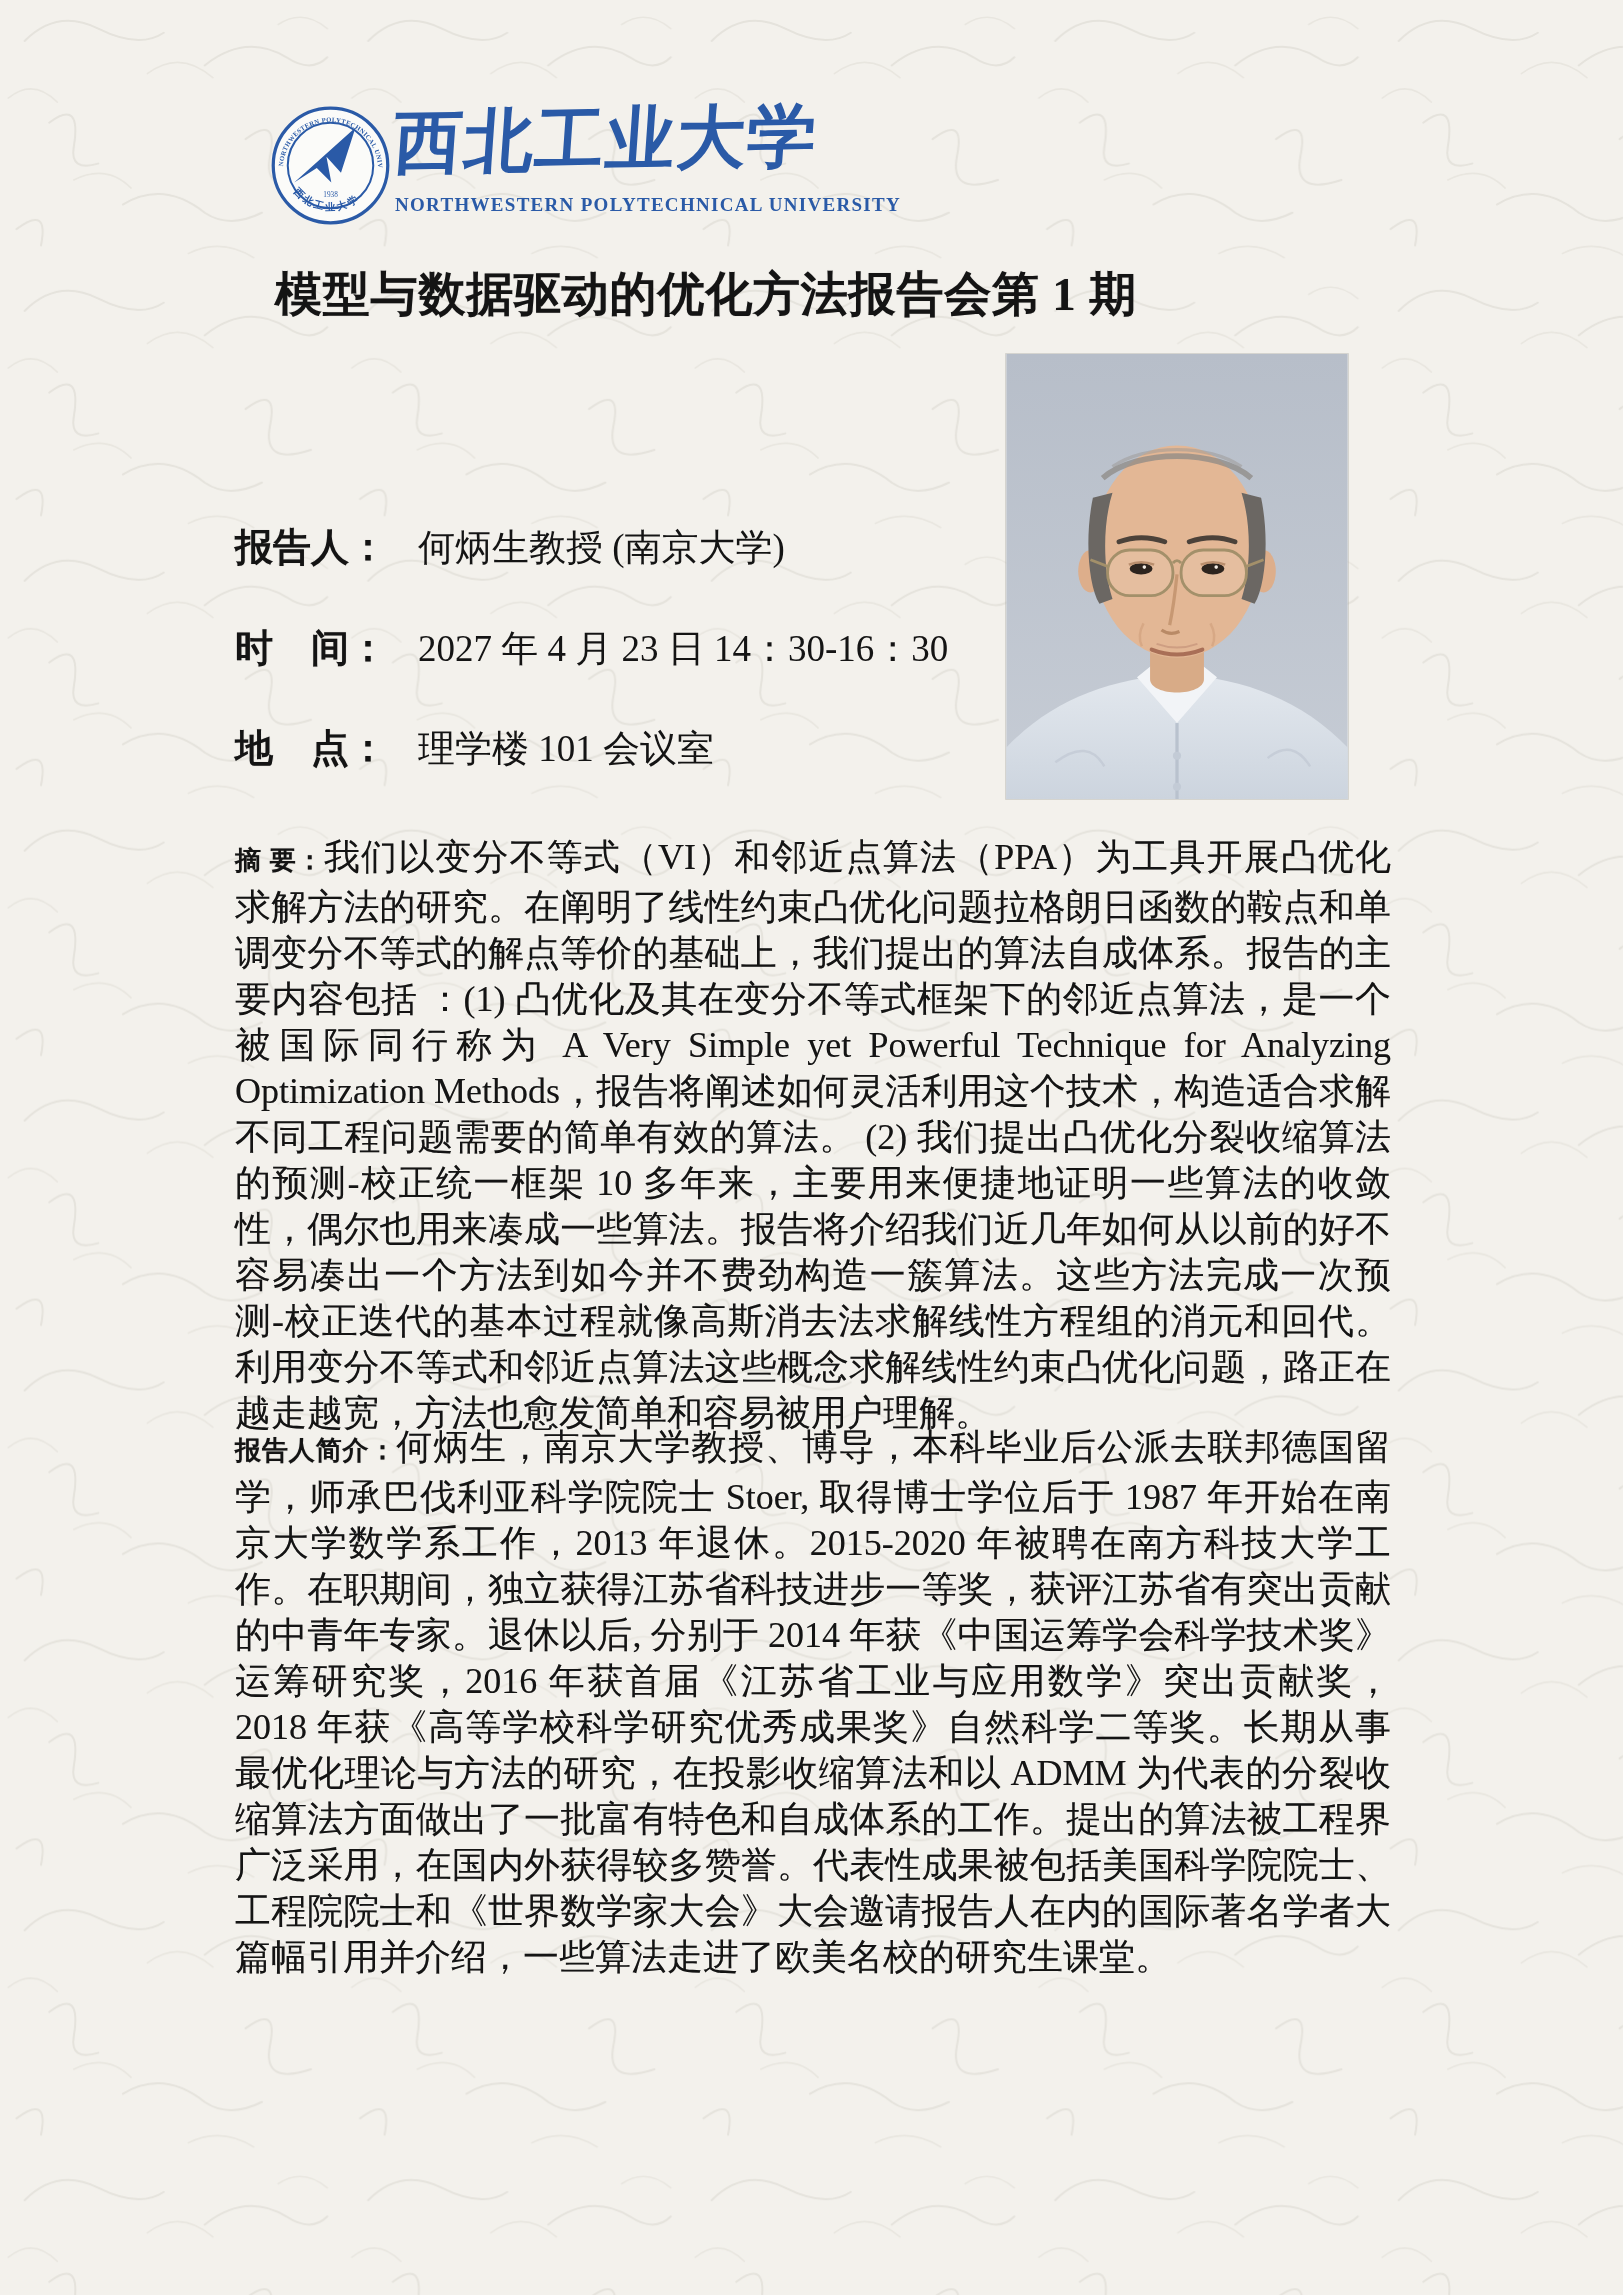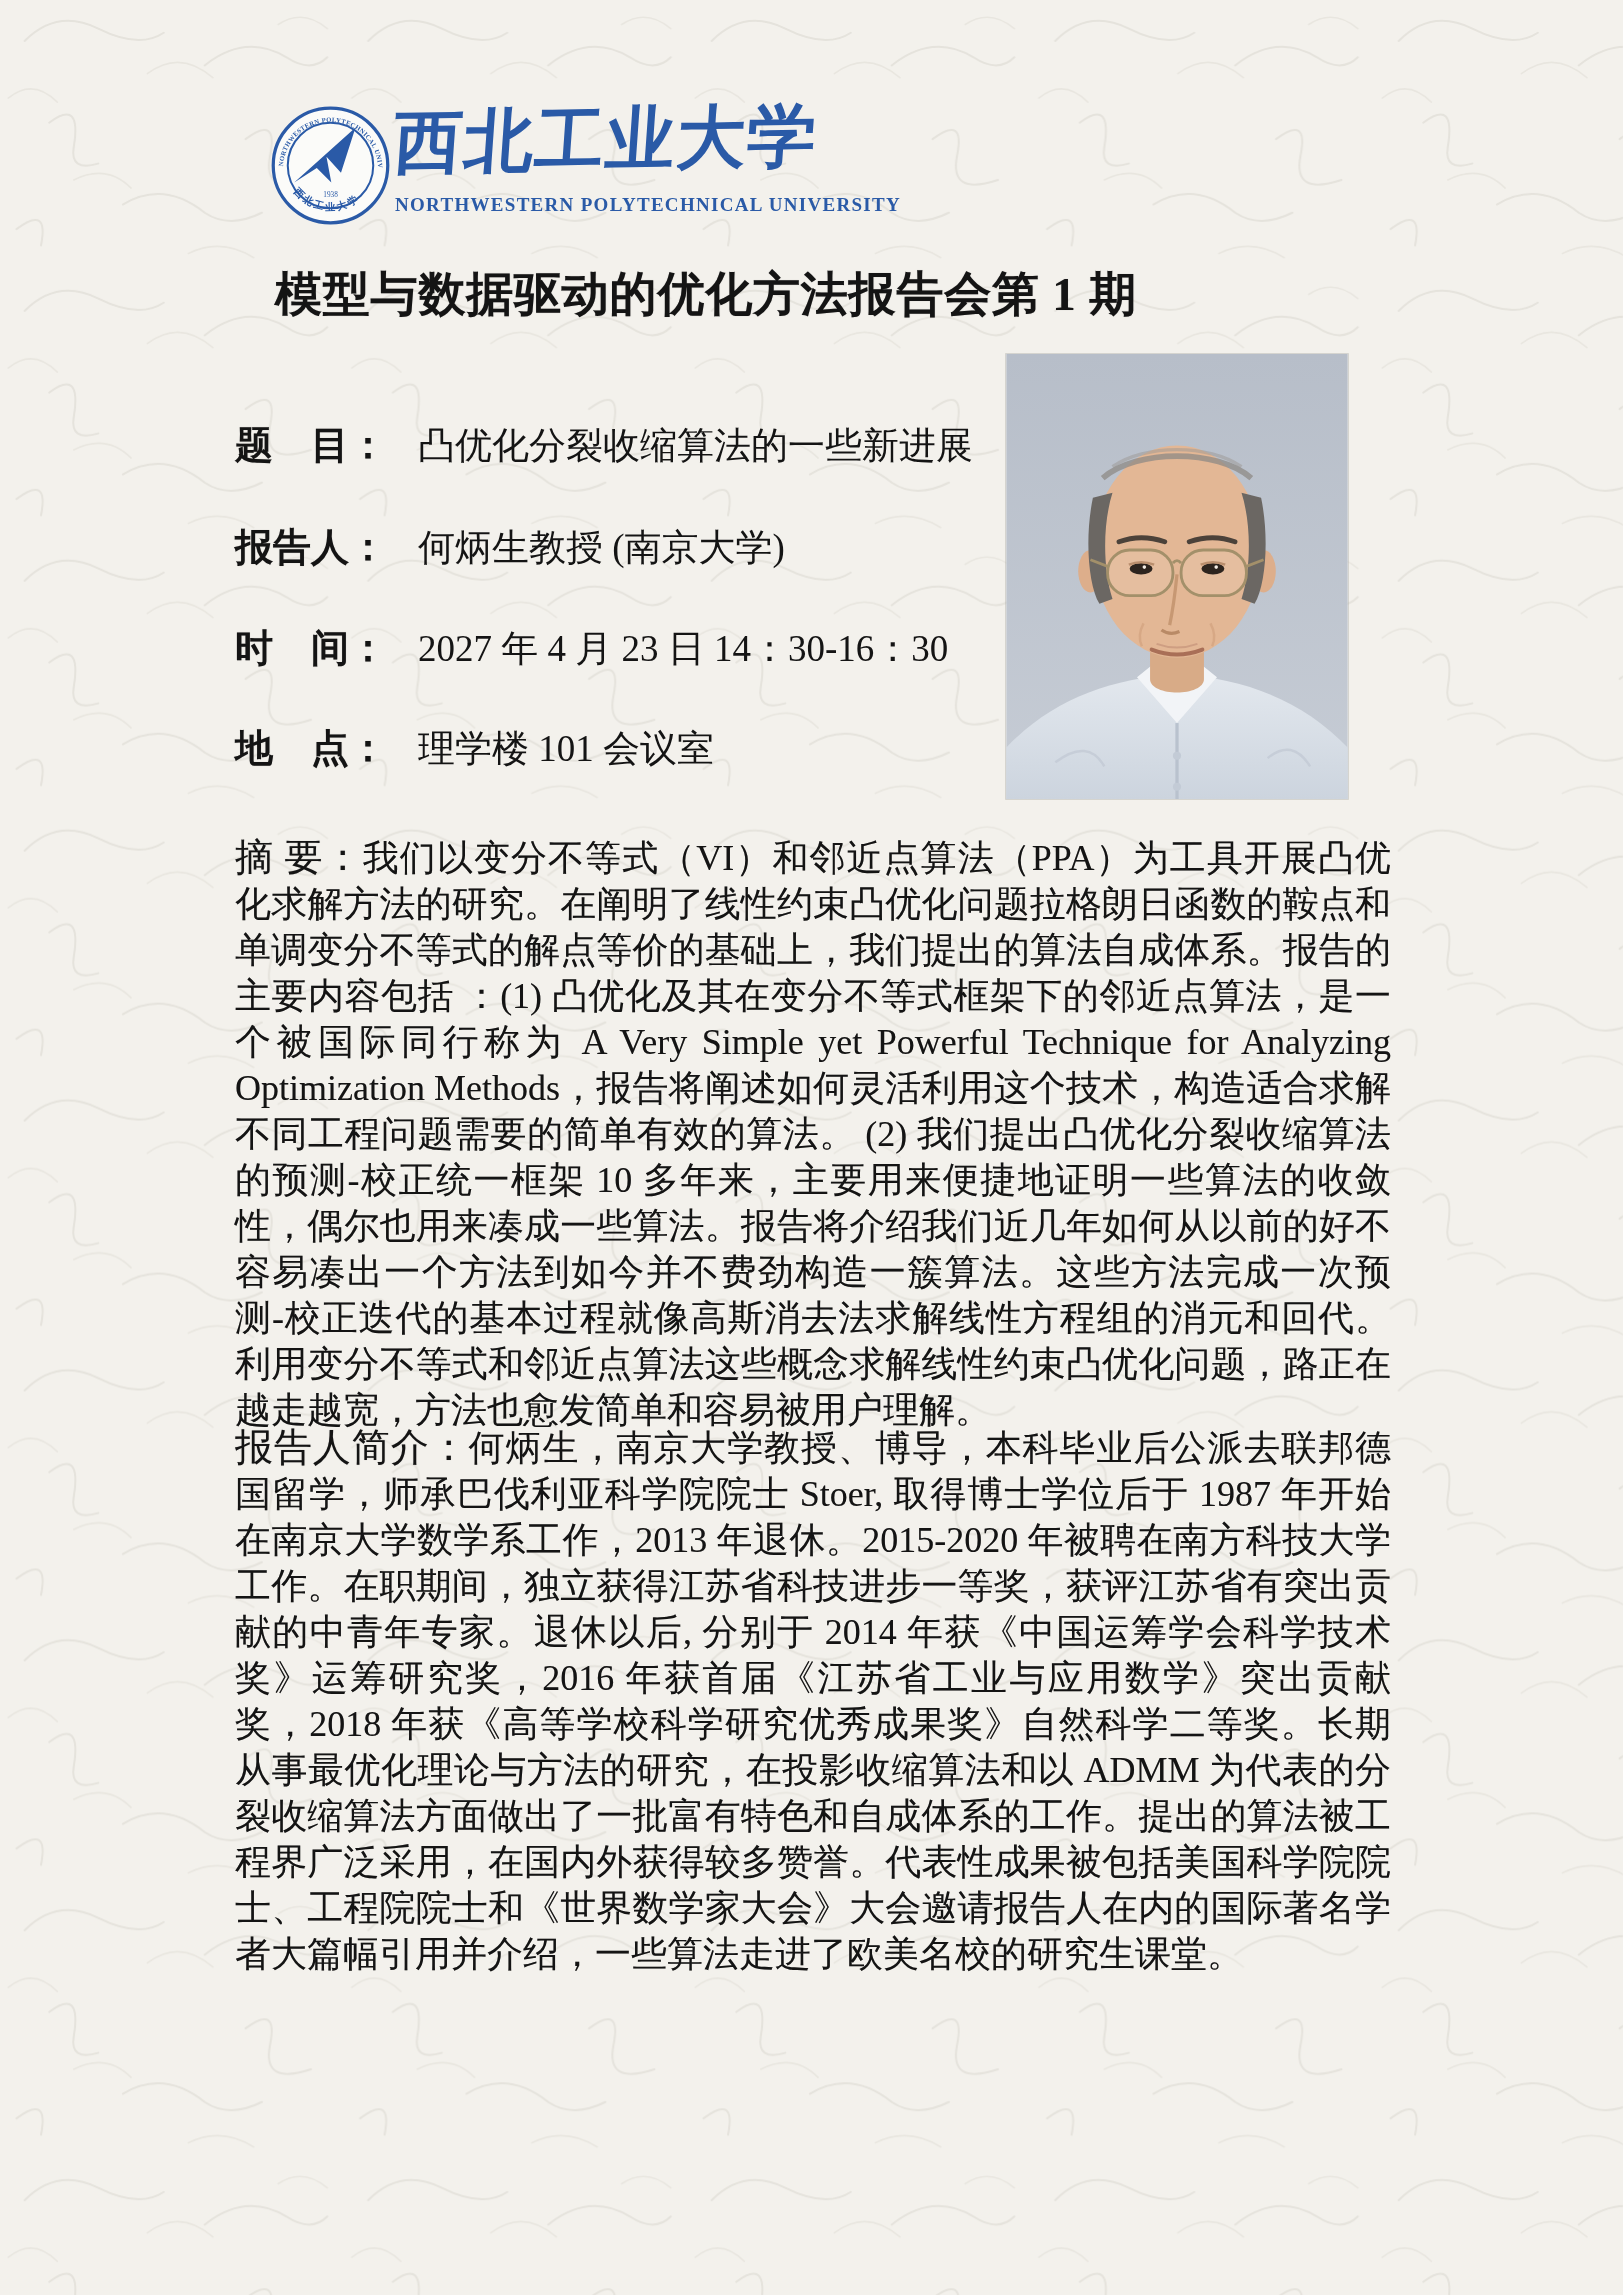--- a/index.html
+++ b/index.html
@@ -49,21 +49,21 @@
     box-shadow:0 0 0 0.8px rgba(180,180,175,.6);}
   .photo svg{display:block;width:100%;height:100%;}
 
   
   .para{
     left:235px;width:1156px;
     font-size:36px;line-height:46px;
     text-align:justify;
     text-shadow:0 0 0.4px rgba(0,0,0,.3);
   }
-  .para .plabel{font-weight:normal;font-size:38px;text-shadow:0 0 0.8px rgba(0,0,0,.4);}
+  .para .plabel{font-weight:bold;font-size:26px;text-shadow:0 0 0.8px rgba(0,0,0,.4);}
   .abstract{top:834px;}
   .bio{top:1424px;}
 </style>
 </head>
 <body>
 
 <div class="page">
 
   <svg class="texture" width="1623" height="2295" xmlns="http://www.w3.org/2000/svg" viewBox="0 0 1984 2806">
     <defs>
@@ -105,23 +105,20 @@
       <text font-size="12.5" font-weight="bold" fill="#2a5aa7" letter-spacing="3" font-family="Liberation Serif, DejaVu Serif, serif">
         <textPath href="#arcBot" startOffset="8%">西北工业大学</textPath>
       </text>
     </svg>
     <div class="uni-zh">西北工业大学</div>
     <div class="uni-en">NORTHWESTERN POLYTECHNICAL UNIVERSITY</div>
   </div>
 
   <div class="layer page-title">模型与数据驱动的优化方法报告会第 1 期</div>
 
-  <div class="layer info-row row-0">
-    <span class="lab">题　目：</span><span>凸优化分裂收缩算法的一些新进展</span>
-  </div>
   <div class="layer info-row row-1">
     <span class="lab">报告人：</span><span>何炳生教授 (南京大学)</span>
   </div>
   <div class="layer info-row row-2">
     <span class="lab">时　间：</span><span>2027 年 4 月 23 日 14：30-16：30</span>
   </div>
   <div class="layer info-row row-3">
     <span class="lab">地　点：</span><span>理学楼 101 会议室</span>
   </div>
 

